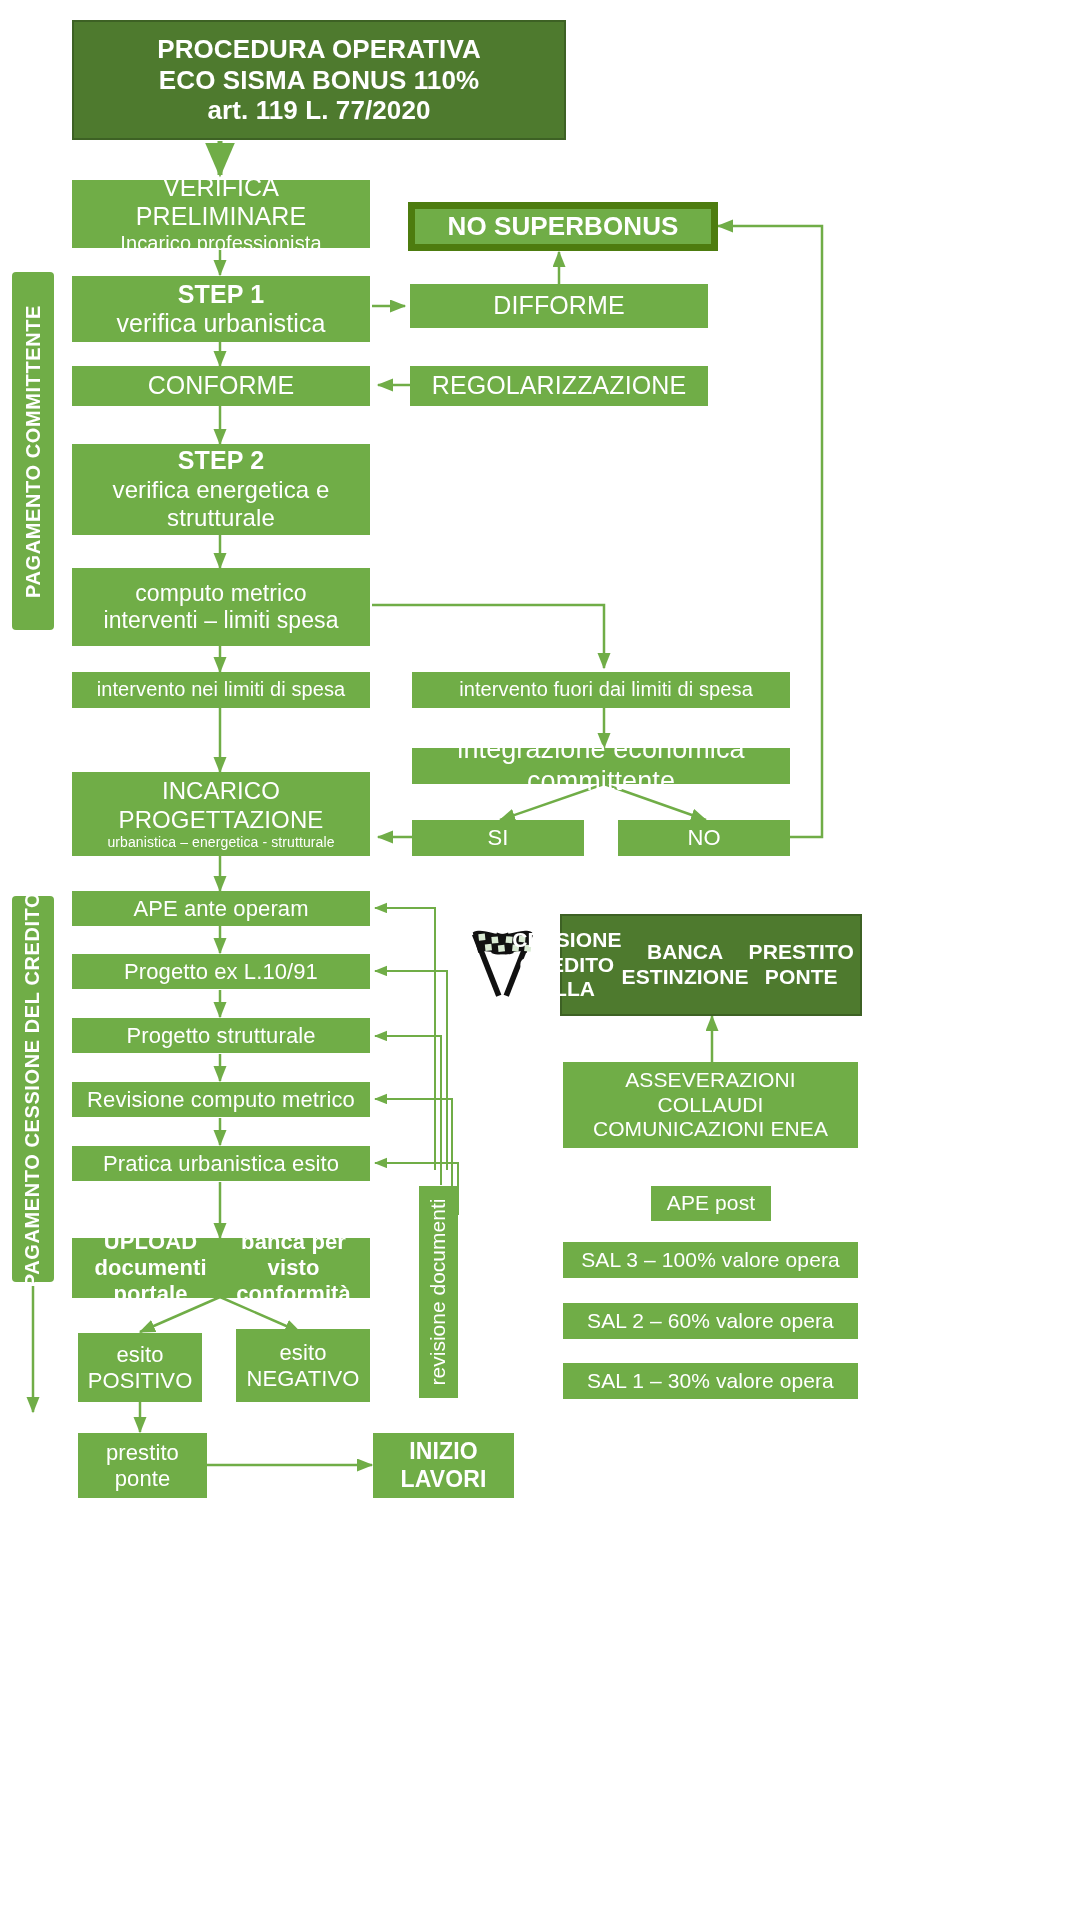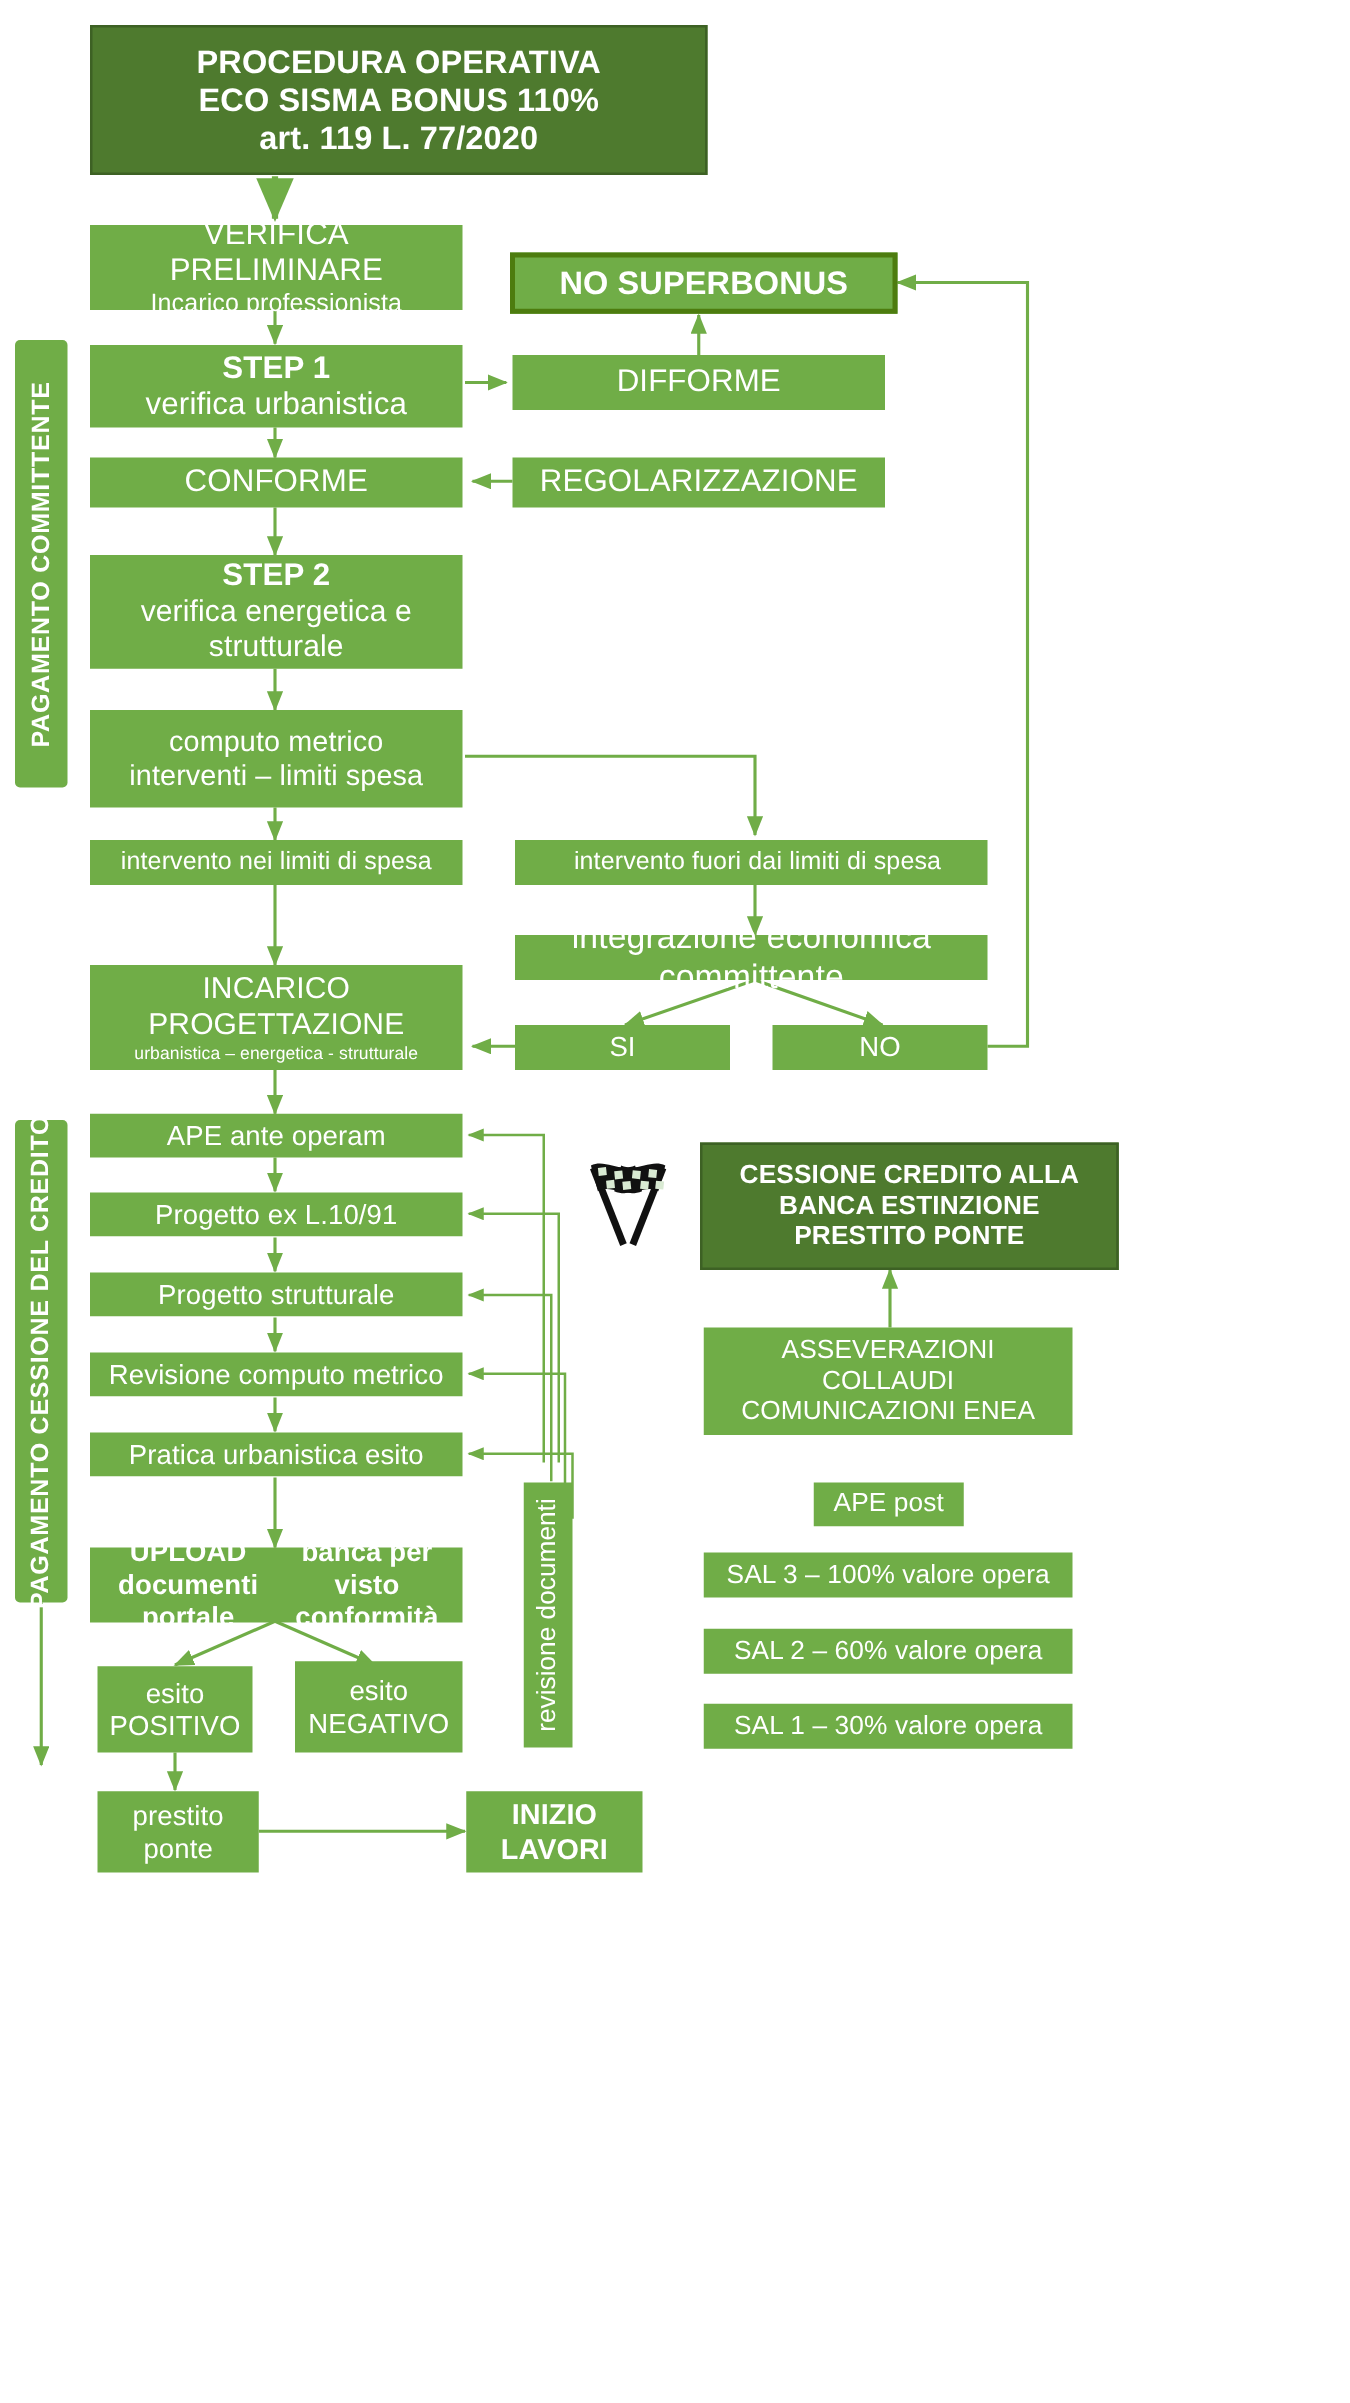--- a/index.html
+++ b/index.html
@@ -21,21 +21,21 @@
     padding:2px 6px;
     font-weight:400;
     letter-spacing:.1px;
   }
   .box.dark{
     background:#4e7a2e;
     border:2px solid #3d6124;
     font-weight:bold;
   }
   .box.redborder{
-    border:4px solid #4d7c0f;
+    border:7px solid #4d7c0f;
     font-weight:bold;
   }
   .box.bold{font-weight:bold;}
   .box .sub{font-weight:400;}
   .box .l{display:block;}
 
   
   .rail{
     position:absolute;
     background:#70ad47;
@@ -281,21 +281,21 @@
         <rect x="31" y="21" width="7" height="7" fill="#d9ead3" transform="rotate(-6 31 21)"></rect>
         <rect x="45" y="22" width="7" height="7" fill="#d9ead3" transform="rotate(-6 45 22)"></rect>
         <rect x="54" y="12" width="7" height="7" fill="#d9ead3" transform="rotate(6 54 12)"></rect>
         <rect x="68" y="11" width="7" height="7" fill="#d9ead3" transform="rotate(6 68 11)"></rect>
         <rect x="61" y="21" width="7" height="7" fill="#d9ead3" transform="rotate(6 61 21)"></rect>
         <rect x="74" y="21" width="7" height="7" fill="#d9ead3" transform="rotate(6 74 21)"></rect>
       </g>
     </svg>
   </div>
 
-  <div class="box dark" style="left:560px;top:914px;width:335px;height:102px;font-size:21px;flex-direction:column;">
+  <div class="box dark" style="left:560px;top:914px;width:302px;height:102px;font-size:21px;justify-content:flex-end;">
     <span class="l">CESSIONE CREDITO ALLA</span>
     <span class="l">BANCA ESTINZIONE</span>
     <span class="l">PRESTITO PONTE</span>
   </div>
 
   <div class="box" style="left:563px;top:1062px;width:295px;height:86px;font-size:21px;flex-direction:column;text-align:right;">
     <span class="l">ASSEVERAZIONI</span>
     <span class="l">COLLAUDI</span>
     <span class="l">COMUNICAZIONI ENEA</span>
   </div>

